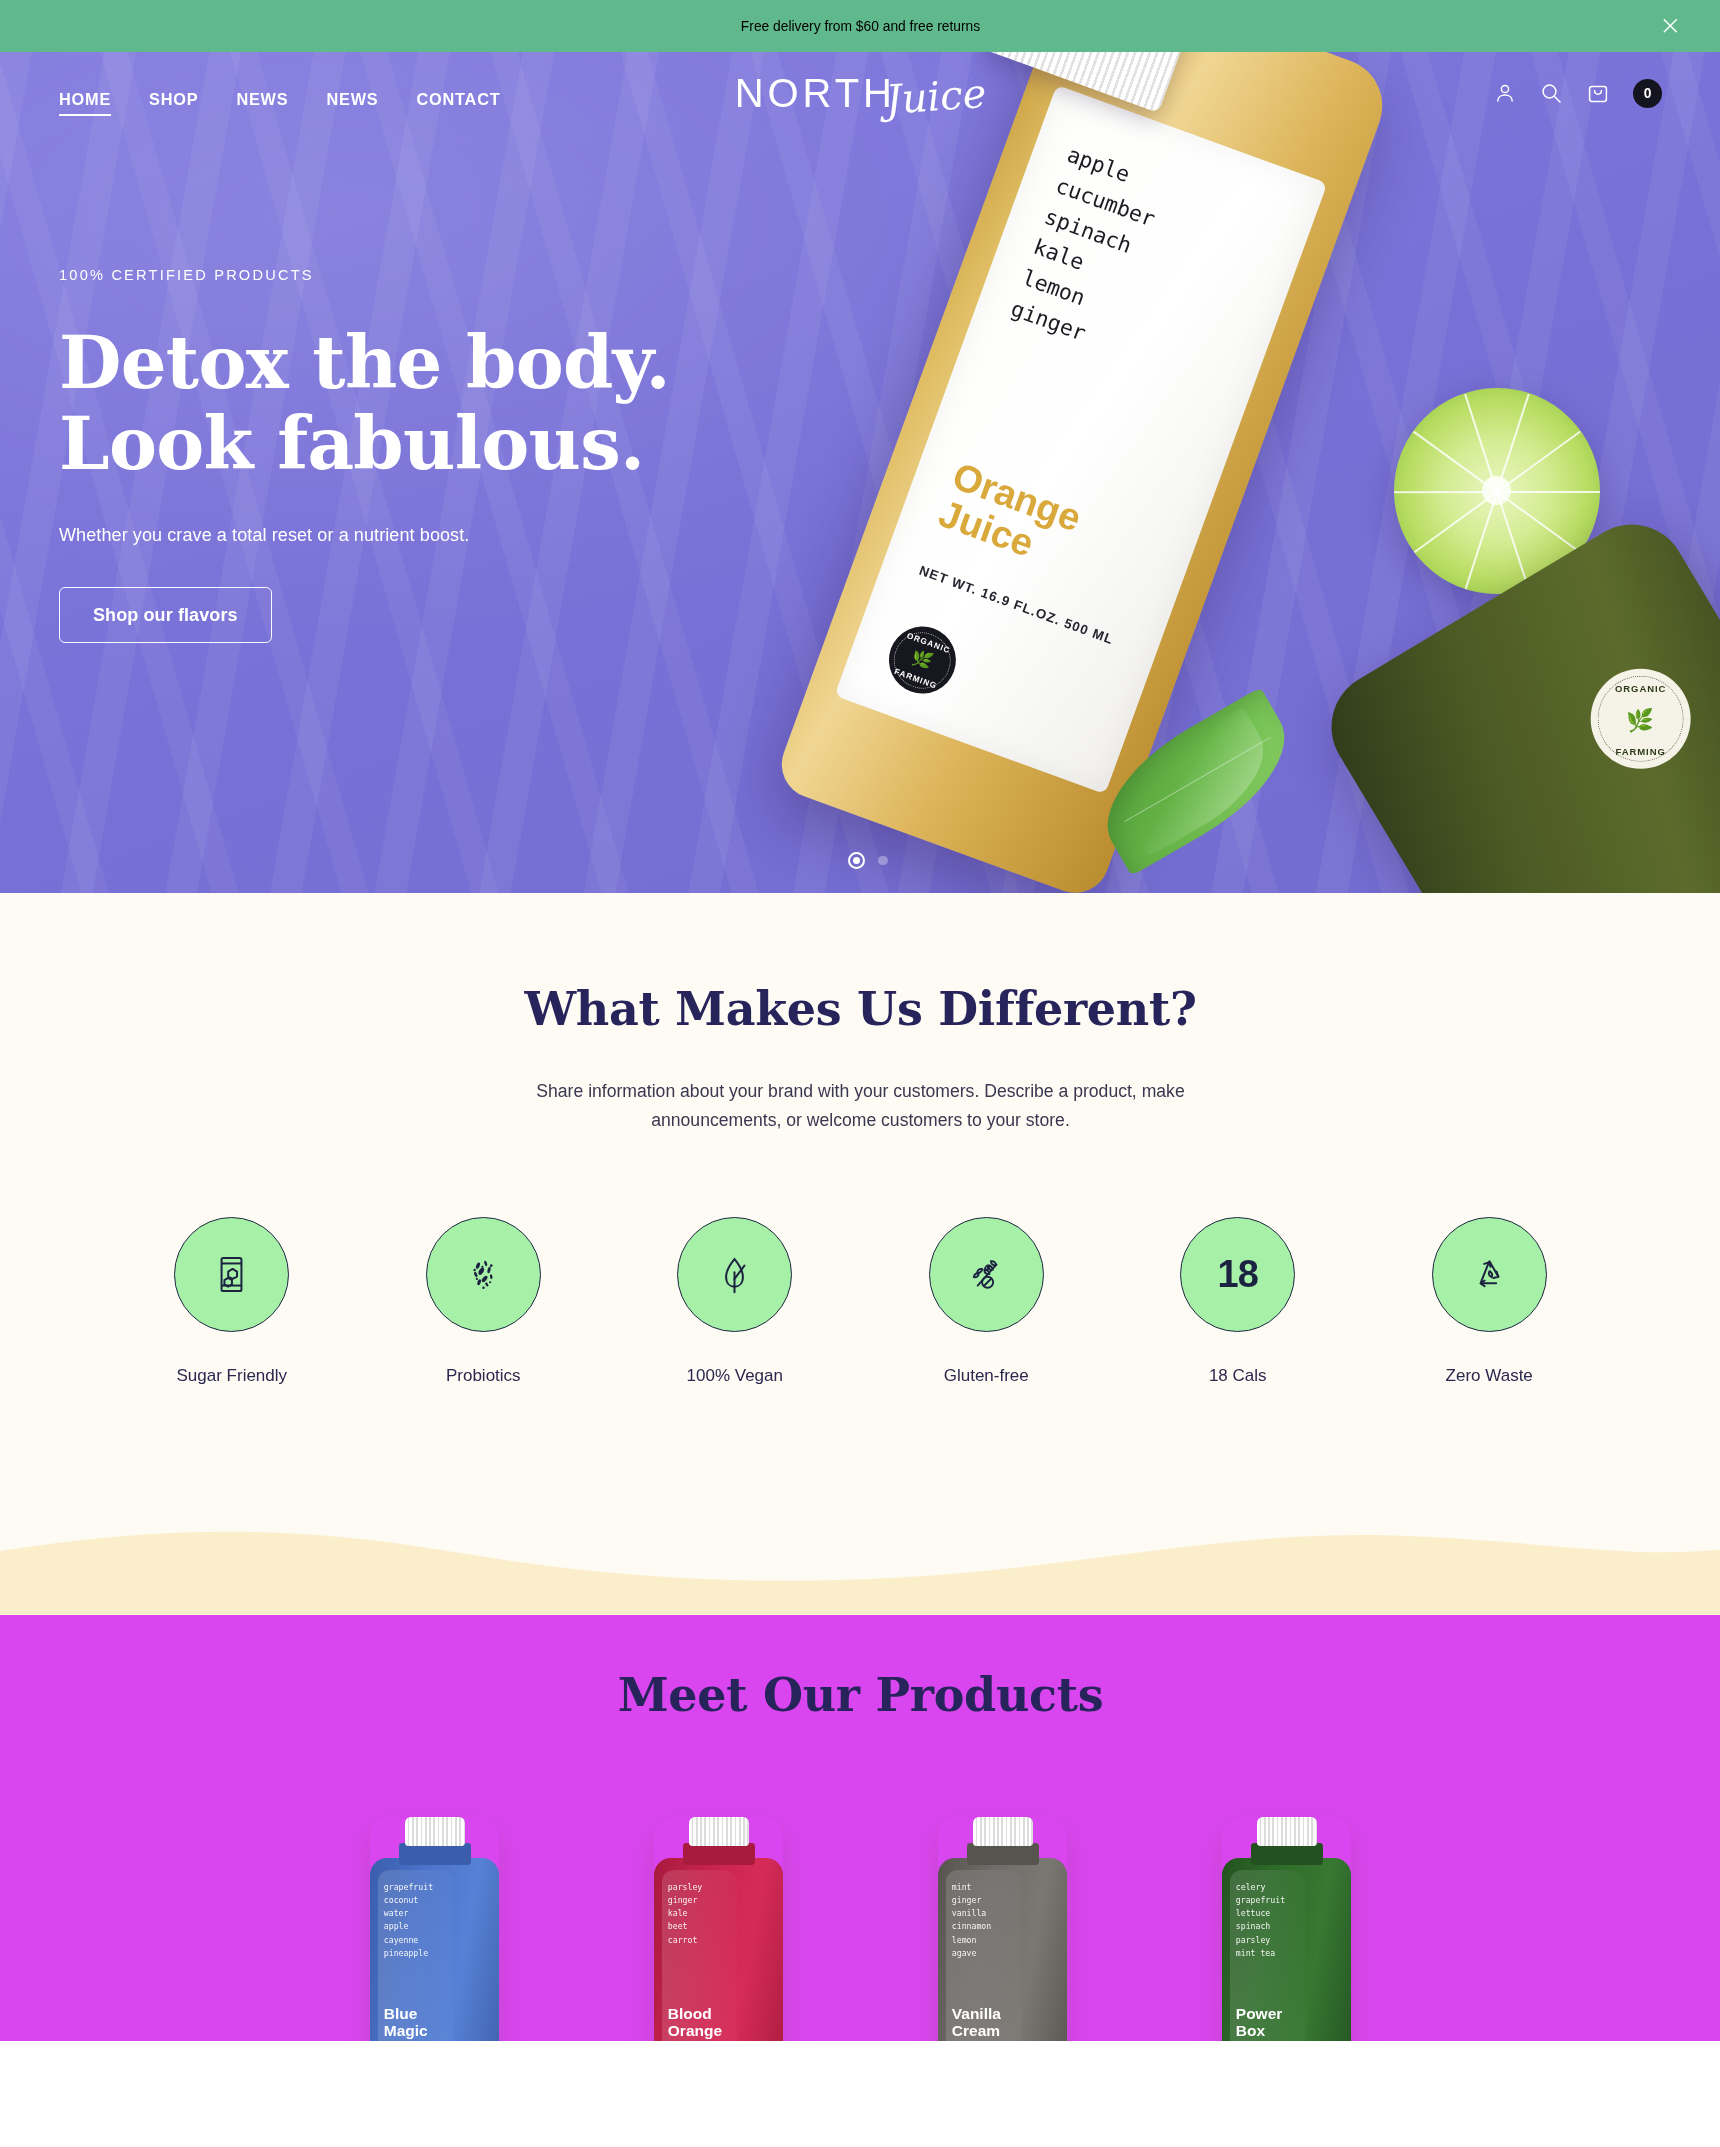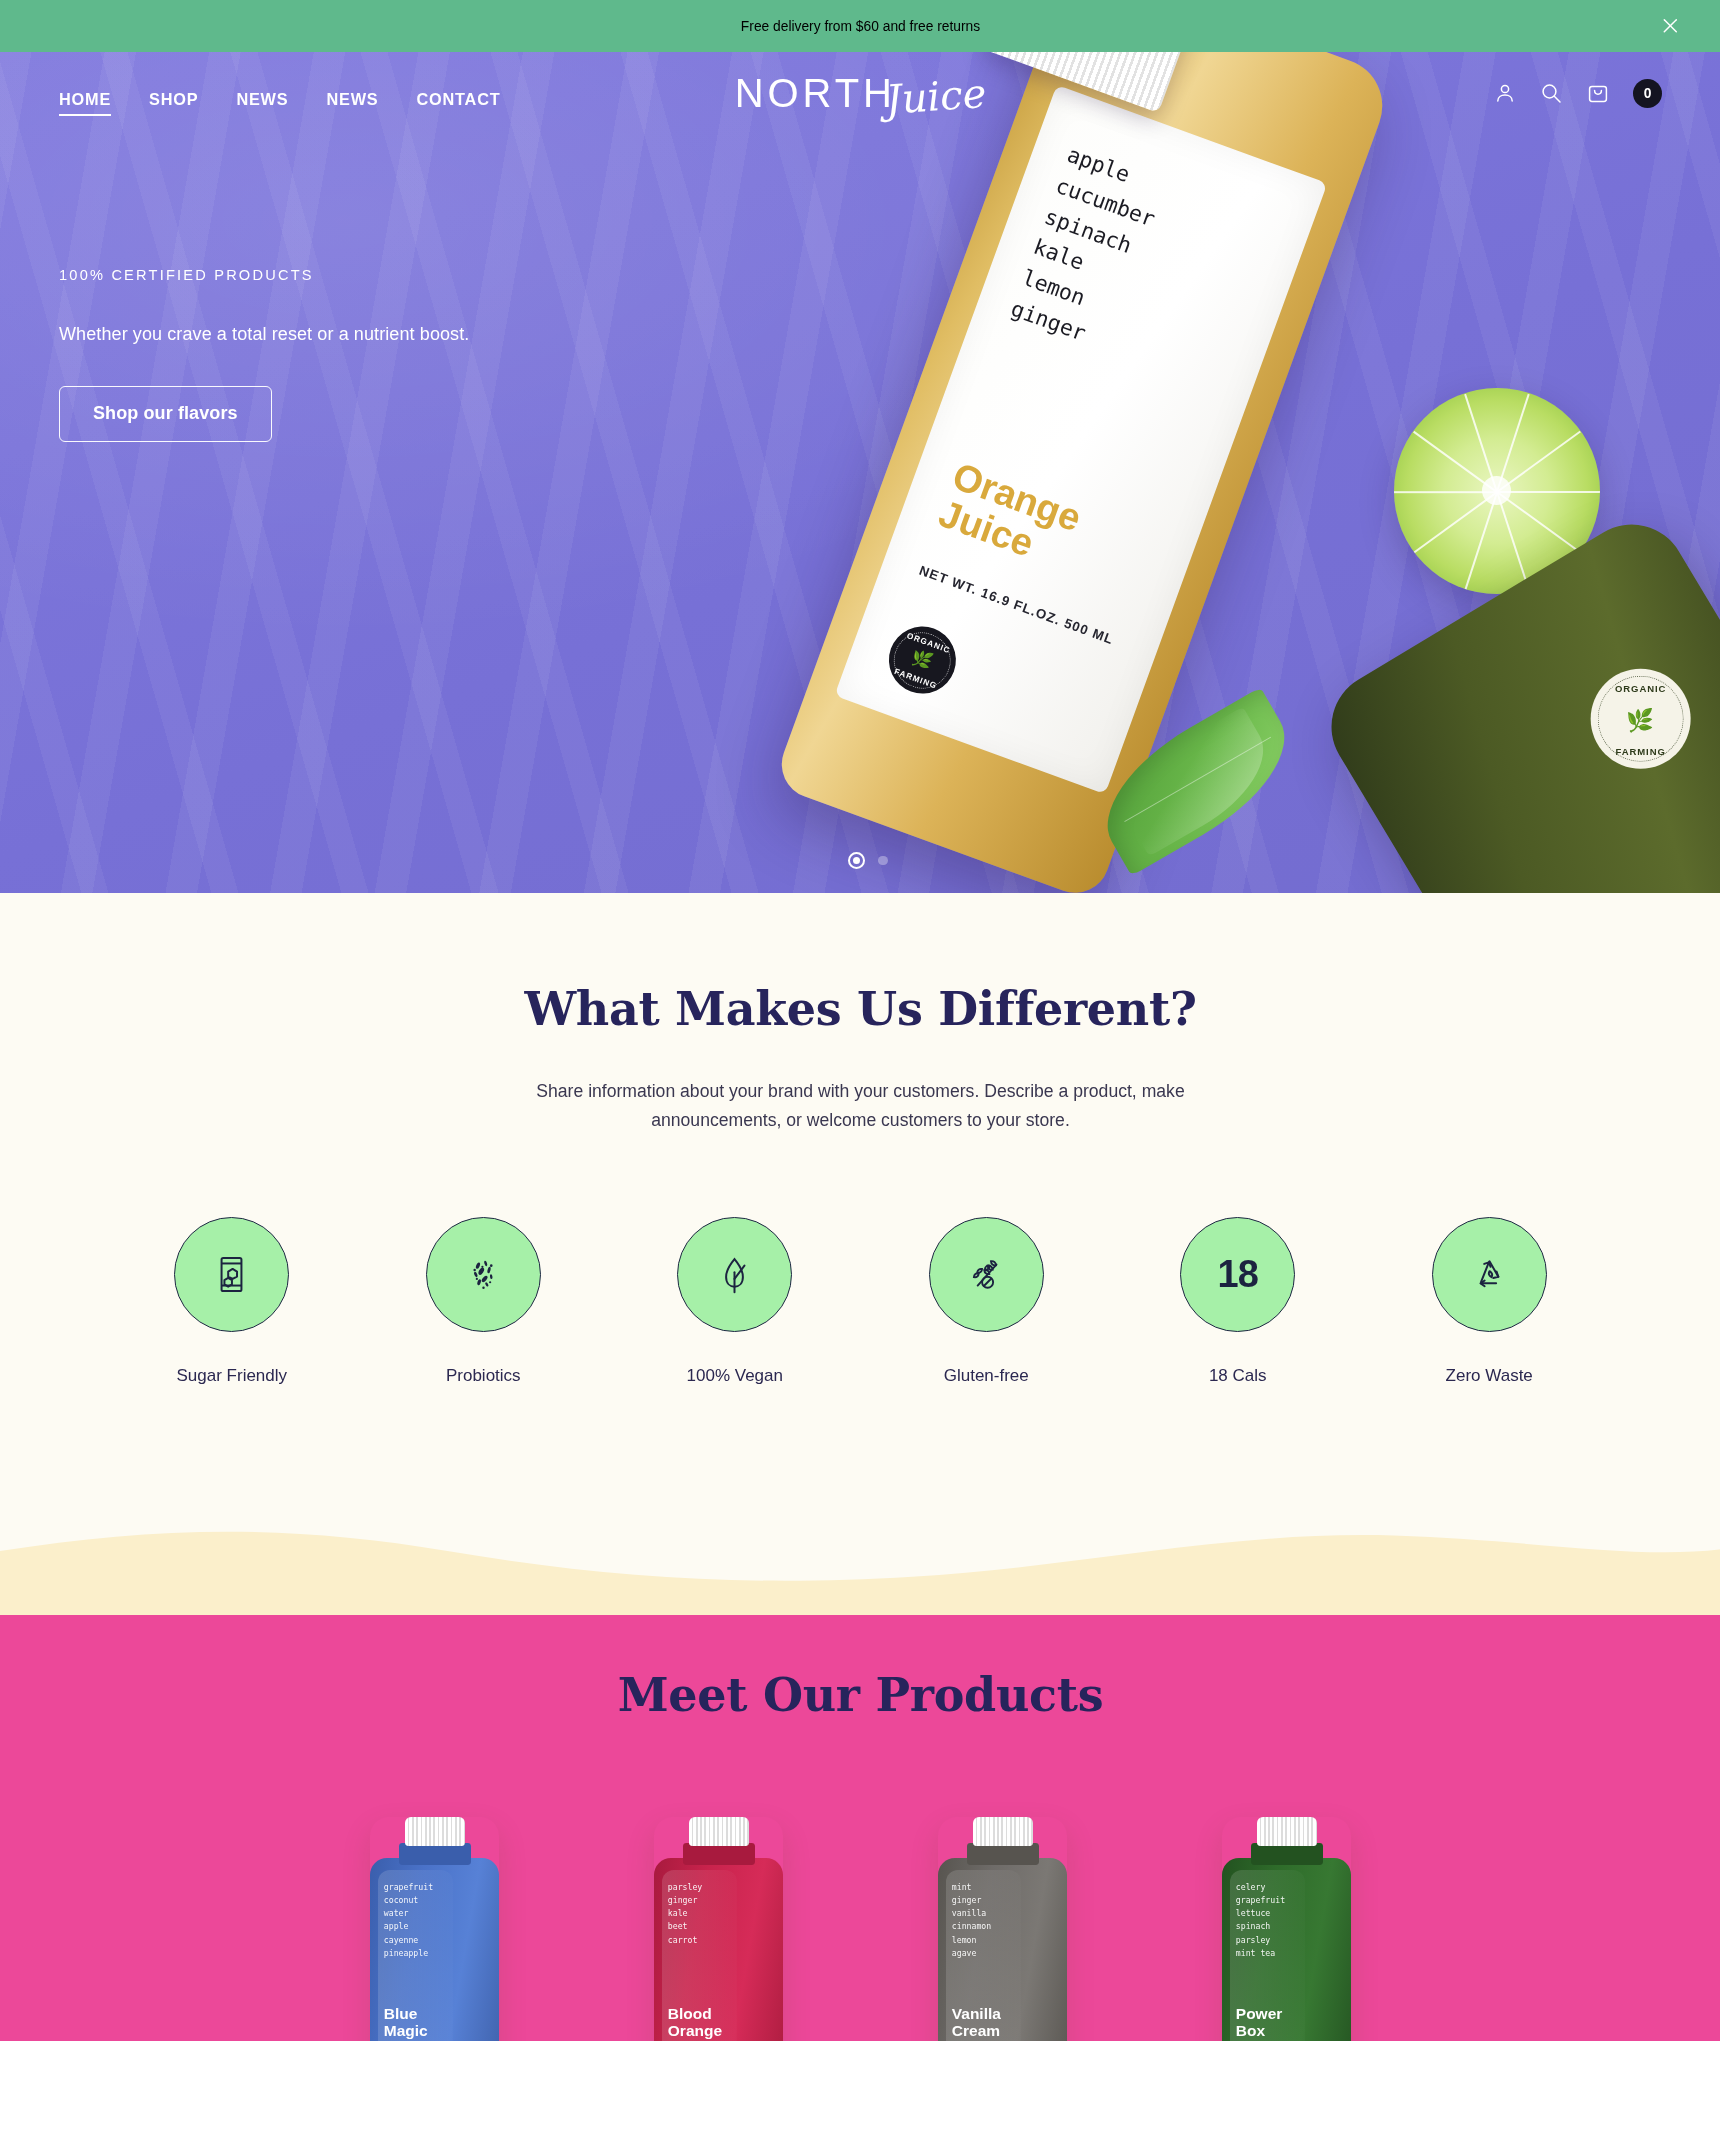--- a/index.html
+++ b/index.html
@@ -375,21 +375,21 @@
     margin-top: 34px;
     font-size: 17px;
     color: #2b2850;
   }
 
   
   .wave-divider { display: block; width: 100%; height: 103px; margin-bottom: -3.4px; }
 
   
   .sec-products {
-    background: #ec4899;
+    background: #d946ef;
     padding: 53px 0 0;
     position: relative;
   }
   .sec-products .sec-title { color: #27245c; font-size: 46px; }
   .sec-products .sec-sub { color: #3a3750; max-width: 723px; margin-top: 43px; }
 
   .product-row {
     margin-top: 95px;
     display: flex;
     justify-content: center;
@@ -562,20 +562,21 @@
             <rect x="3.6" y="5.4" width="16.8" height="15" rx="2.4"></rect>
             <path d="M8.6 9.6c0 2.2 1.6 3.6 3.4 3.6s3.4-1.4 3.4-3.6"></path>
           </svg>
         </span>
         <span class="cart-badge">0</span>
       </div>
     </div>
 
     <div class="hero-content">
       <div class="eyebrow">100% CERTIFIED PRODUCTS</div>
+      <h1 class="hero-title">Detox the body. Look fabulous.</h1>
       <p class="hero-sub">Whether you crave a total reset or a nutrient boost.</p>
       <button class="hero-btn">Shop our flavors</button>
     </div>
 
     <div class="dots">
       <span class="dot-active"></span>
       <span class="dot"></span>
     </div>
   </div>
 

